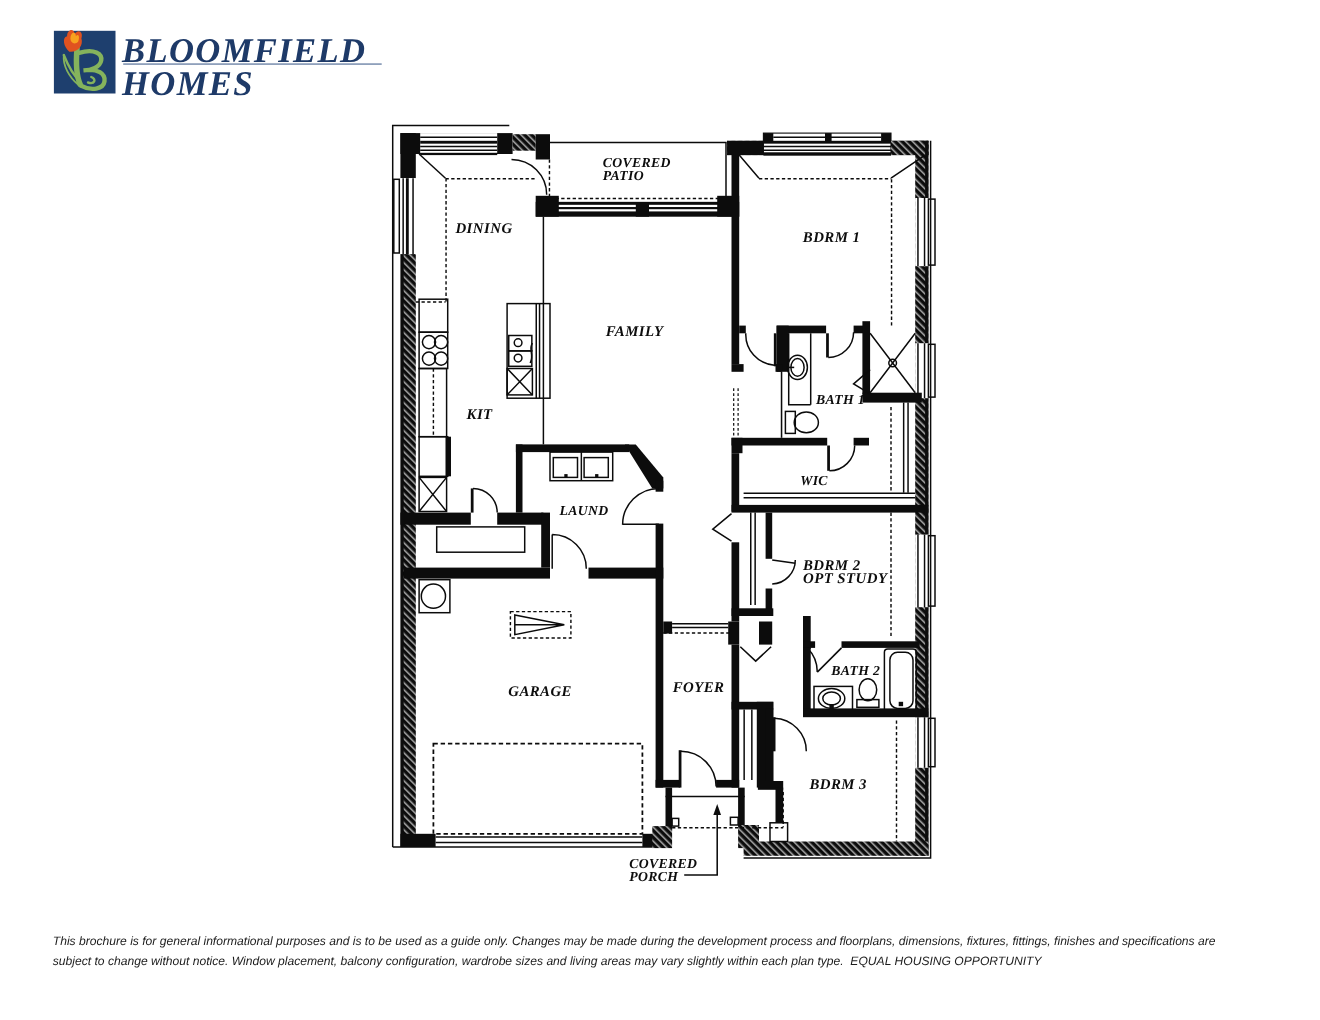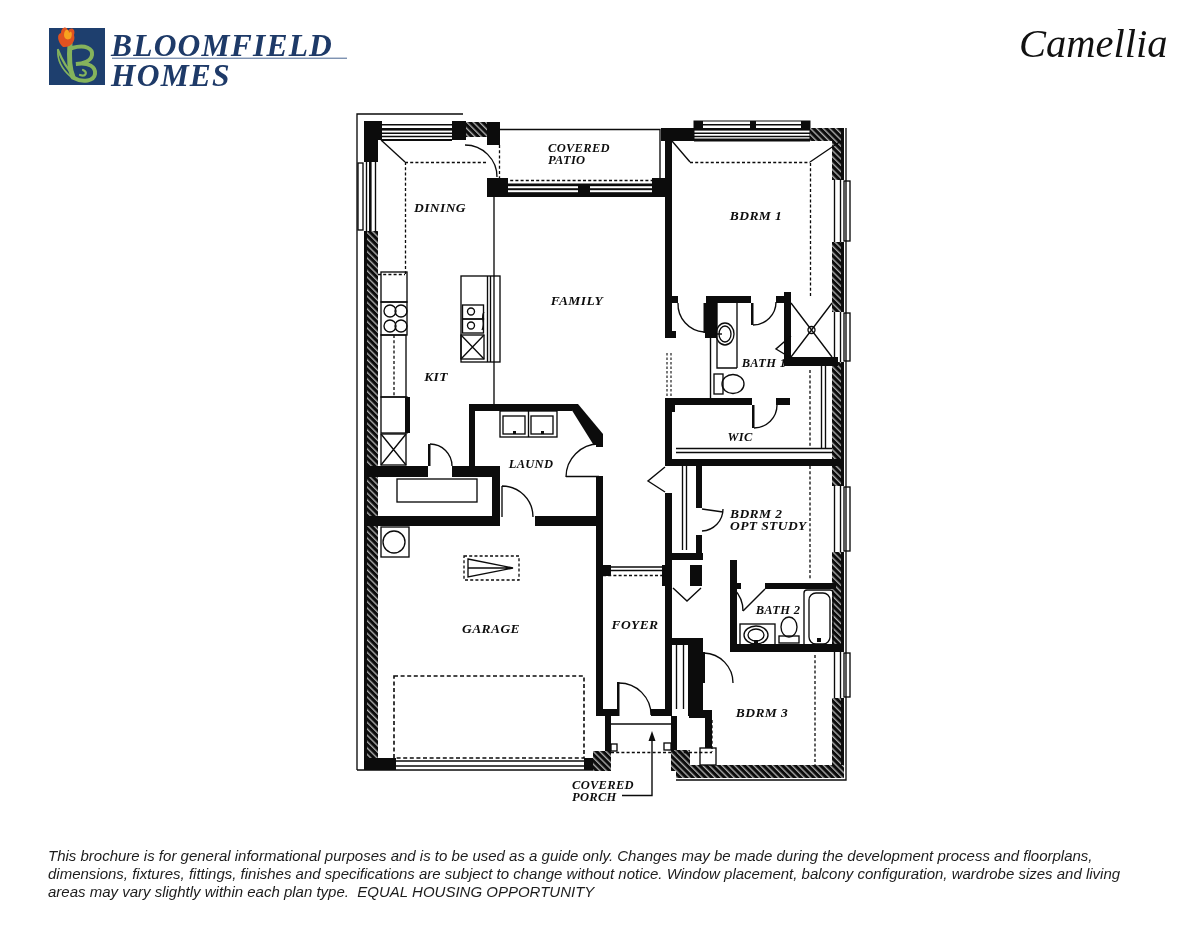--- a/index.html
+++ b/index.html
@@ -6,21 +6,21 @@
   #page{position:relative;width:1200px;height:927px;background:#ffffff;overflow:hidden;
         font-family:"Liberation Sans", sans-serif;font-style:italic;}
   svg text{font-family:"Liberation Serif", serif;}
   .rm{font-weight:bold;font-size:13.5px;fill:#0d0d0d;letter-spacing:.4px;}
   .rs{font-weight:bold;font-size:12.5px;fill:#0d0d0d;letter-spacing:.3px;}
   .w{fill:#0c0c0c;}
   .ln{stroke:#0b0b0b;stroke-width:1.4;fill:none;}
   .lt{stroke:#0b0b0b;stroke-width:1.35;fill:none;}
   .dsh{stroke:#0b0b0b;stroke-width:1.3;fill:none;stroke-dasharray:3 2.2;}
   .dsh2{stroke:#0b0b0b;stroke-width:1.6;fill:none;stroke-dasharray:4 2.6;}
-  #footer{position:absolute;left:48px;top:847px;width:1092px;font-size:15px;line-height:18px;color:#1c1c1c;}
+  #footer{position:absolute;left:48px;top:847px;width:1092px;font-size:11px;line-height:18px;color:#1c1c1c;}
 </style>
 </head>
 <body>
 <div id="page">
 
   <svg id="logo" style="position:absolute;left:0;top:0" width="400" height="110" viewBox="0 0 400 110">
 
     <rect x="49" y="28" width="56" height="57" fill="#1e3f6e"></rect>
 
     <g fill="none" stroke="#85b35c" stroke-linecap="round">
@@ -34,21 +34,20 @@
     <path d="M63,47 C58,43 56,34 61,33 C61,27 67,25 68,31 C71,26 76,29 74,35 C76,41 71,48 63,47 Z" fill="#e05220"></path>
     <path d="M64,35 C64,29 69,28 69,33 C71,30 73,33 71,38 C68,41 64,39 64,35 Z" fill="#f7a21f"></path>
 
     <text x="111" y="56" font-size="31.5" font-weight="bold" fill="#1e3a68" letter-spacing="1.2">BLOOMFIELD</text>
 
     <rect x="112" y="57.6" width="235" height="1.3" fill="#7288aa"></rect>
 
     <text x="111" y="86" font-size="31.5" font-weight="bold" fill="#1e3a68" letter-spacing="1.2">HOMES</text>
   </svg>
 
-  <div style="position:absolute;left:1019px;top:20px;width:160px;font-family:'Liberation Serif',serif;font-size:40.5px;color:#111;">Camellia</div>
 
   <svg id="plan" style="position:absolute;left:0;top:0" width="1200" height="927" viewBox="0 0 1200 927">
     <defs>
       <pattern id="hat" width="4.5" height="4.5" patternUnits="userSpaceOnUse" patternTransform="rotate(45)">
         <rect width="4.5" height="4.5" fill="#0c0c0c"></rect>
         <rect x="0" y="3.3" width="4.5" height="0.9" fill="#ffffff"></rect>
       </pattern>
     </defs>
 
     <g>

